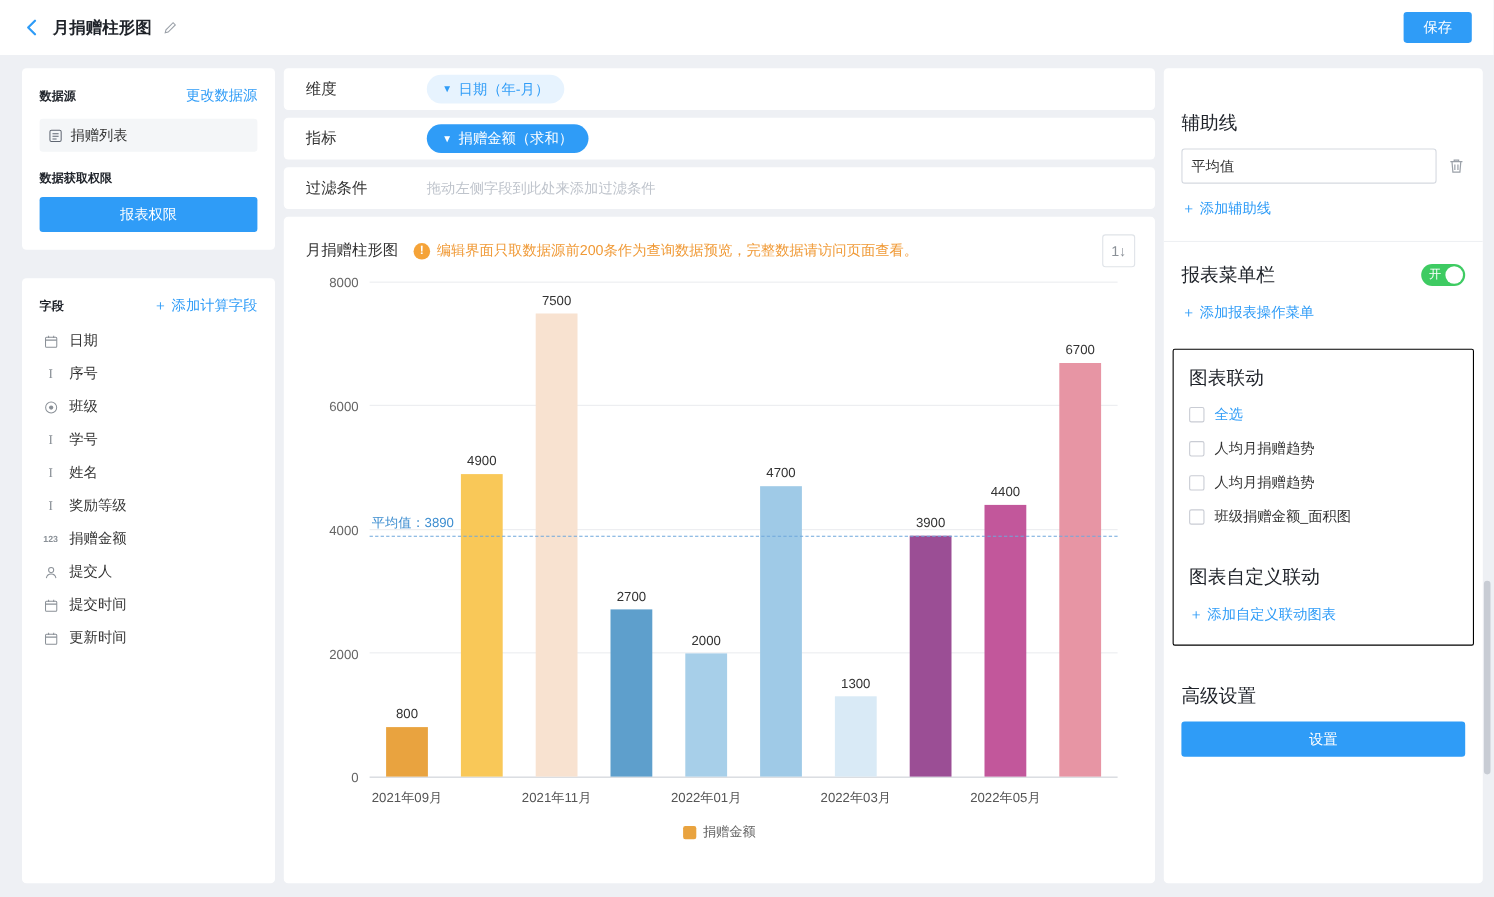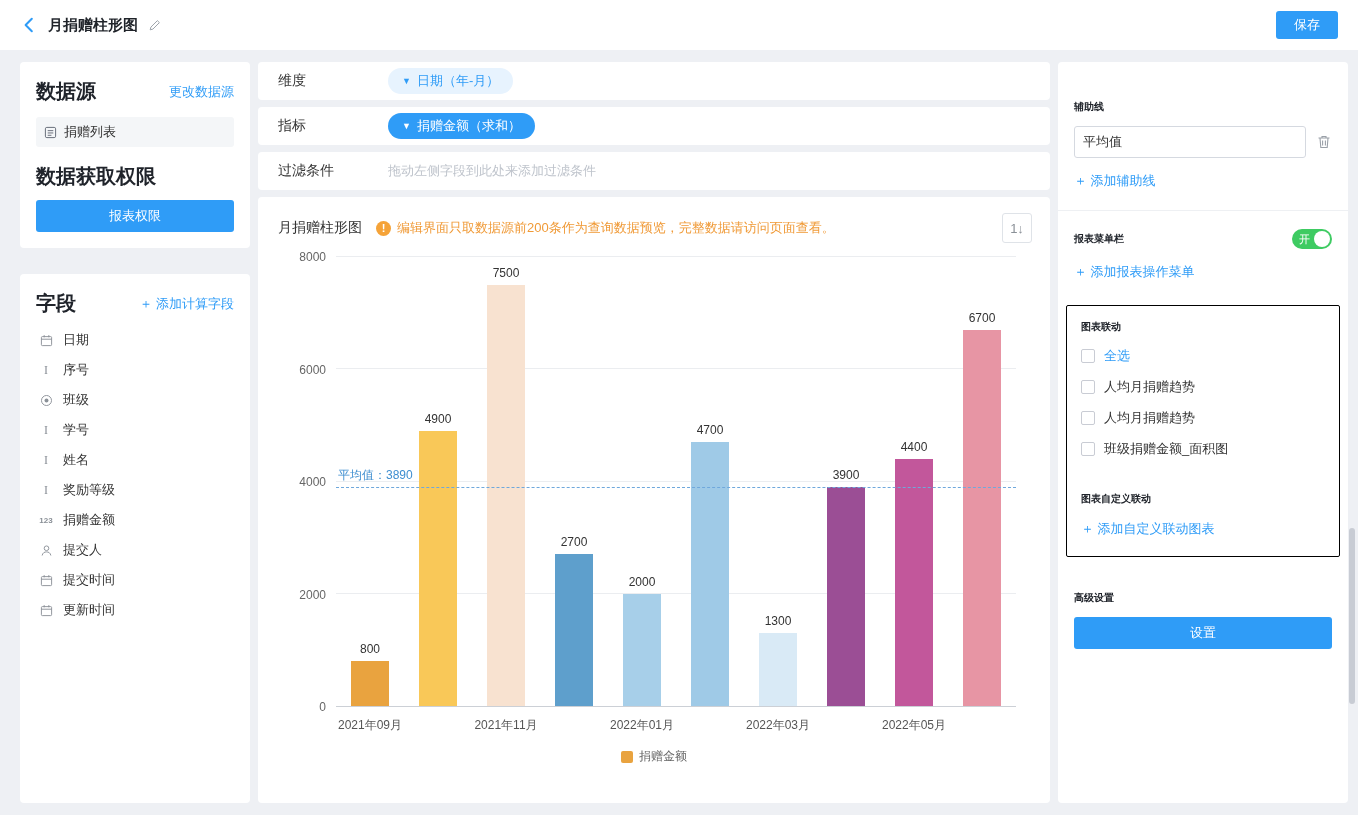--- a/index.html
+++ b/index.html
@@ -18,21 +18,21 @@
   
   .content { position:absolute; top:62px; left:20px; right:10px; bottom:12px; display:flex; gap:8px; }
   .panel { background:#fff; border-radius:4px; }
   .left-col { width:230px; display:flex; flex-direction:column; gap:26px; }
   .mid-col { flex:1; display:flex; flex-direction:column; gap:7px; min-width:0; }
   .right-col { width:290px; padding:14px 16px; position:relative; overflow:hidden; }
 
   
   .ds-panel { padding:16px; }
   .row-between { display:flex; align-items:center; justify-content:space-between; }
-  .sec-title { font-size:20px; font-weight:700; color:#20242b; }
+  .sec-title { font-size:11px; font-weight:700; color:#20242b; }
   .link { color:#2f9cf7; font-size:13px; cursor:pointer; white-space:nowrap; }
   .ds-item { background:#f4f6f8; border-radius:3px; height:30px; margin:12px 0 16px; display:flex; align-items:center; gap:7px; padding:0 8px; font-size:13px; color:#333; cursor:pointer; }
   .ds-ic { color:#5f6672; display:flex; }
   .w100 { width:100%; height:32px; margin-top:10px; }
   .fields-panel { flex:1; padding:16px; overflow:hidden; }
   #field-list { margin-top:8px; }
   .field-row { height:30px; display:flex; align-items:center; gap:9px; font-size:13px; color:#333; cursor:pointer; padding:0 2px; border-radius:3px; }
   .ficon { width:16px; display:flex; justify-content:center; color:#8a9097; }
   .ticon { font-family:"Liberation Serif","DejaVu Serif",serif; font-size:12px; color:#8a9097; }
   .nicon { font-size:8px; font-weight:700; color:#8a9097; letter-spacing:0; }
@@ -61,21 +61,21 @@
   .bar-label { position:absolute; width:64px; text-align:center; font-size:12px; color:#333; }
   .avg-line { position:absolute; left:0; right:0; border-top:1px dashed #6fa8dc; }
   .avg-label { position:absolute; left:2px; font-size:12px; color:#3e8ed0; }
   #xticks { position:absolute; left:78px; right:34px; bottom:70px; height:16px; font-size:12px; color:#555; }
   .xtick { position:absolute; width:110px; text-align:center; }
   #legend { position:absolute; left:0; right:0; bottom:38px; display:flex; justify-content:center; font-size:12px; color:#666; }
   .legend-item { display:flex; align-items:center; cursor:pointer; }
   .legend-swatch { width:12px; height:12px; border-radius:2px; display:inline-block; margin-right:6px; }
 
   
-  .rp-title { font-size:10px; font-weight:700; color:#20242b; }
+  .rp-title { font-size:17px; font-weight:400; color:#20242b; }
   .mt-first { margin-top:24px; }
   .aux-row { display:flex; align-items:center; gap:10px; margin-top:12px; }
   .aux-input { flex:1; height:32px; border:1px solid #d5d9e0; border-radius:3px; padding:0 8px; font-size:13px; color:#333; font-family:inherit; outline:none; }
   .icon-btn { display:flex; align-items:center; cursor:pointer; }
   .grey-ic { color:#9aa0a8; }
   .red-ic { color:#e34d4d; }
   .blue-ic { color:#2f9cf7; }
   .add-link { display:block; margin-top:14px; font-size:13px; }
   .divider { border-top:1px solid #eef0f3; margin:20px -16px 0; }
   .menu-head { display:flex; align-items:center; justify-content:space-between; margin-top:18px; }

